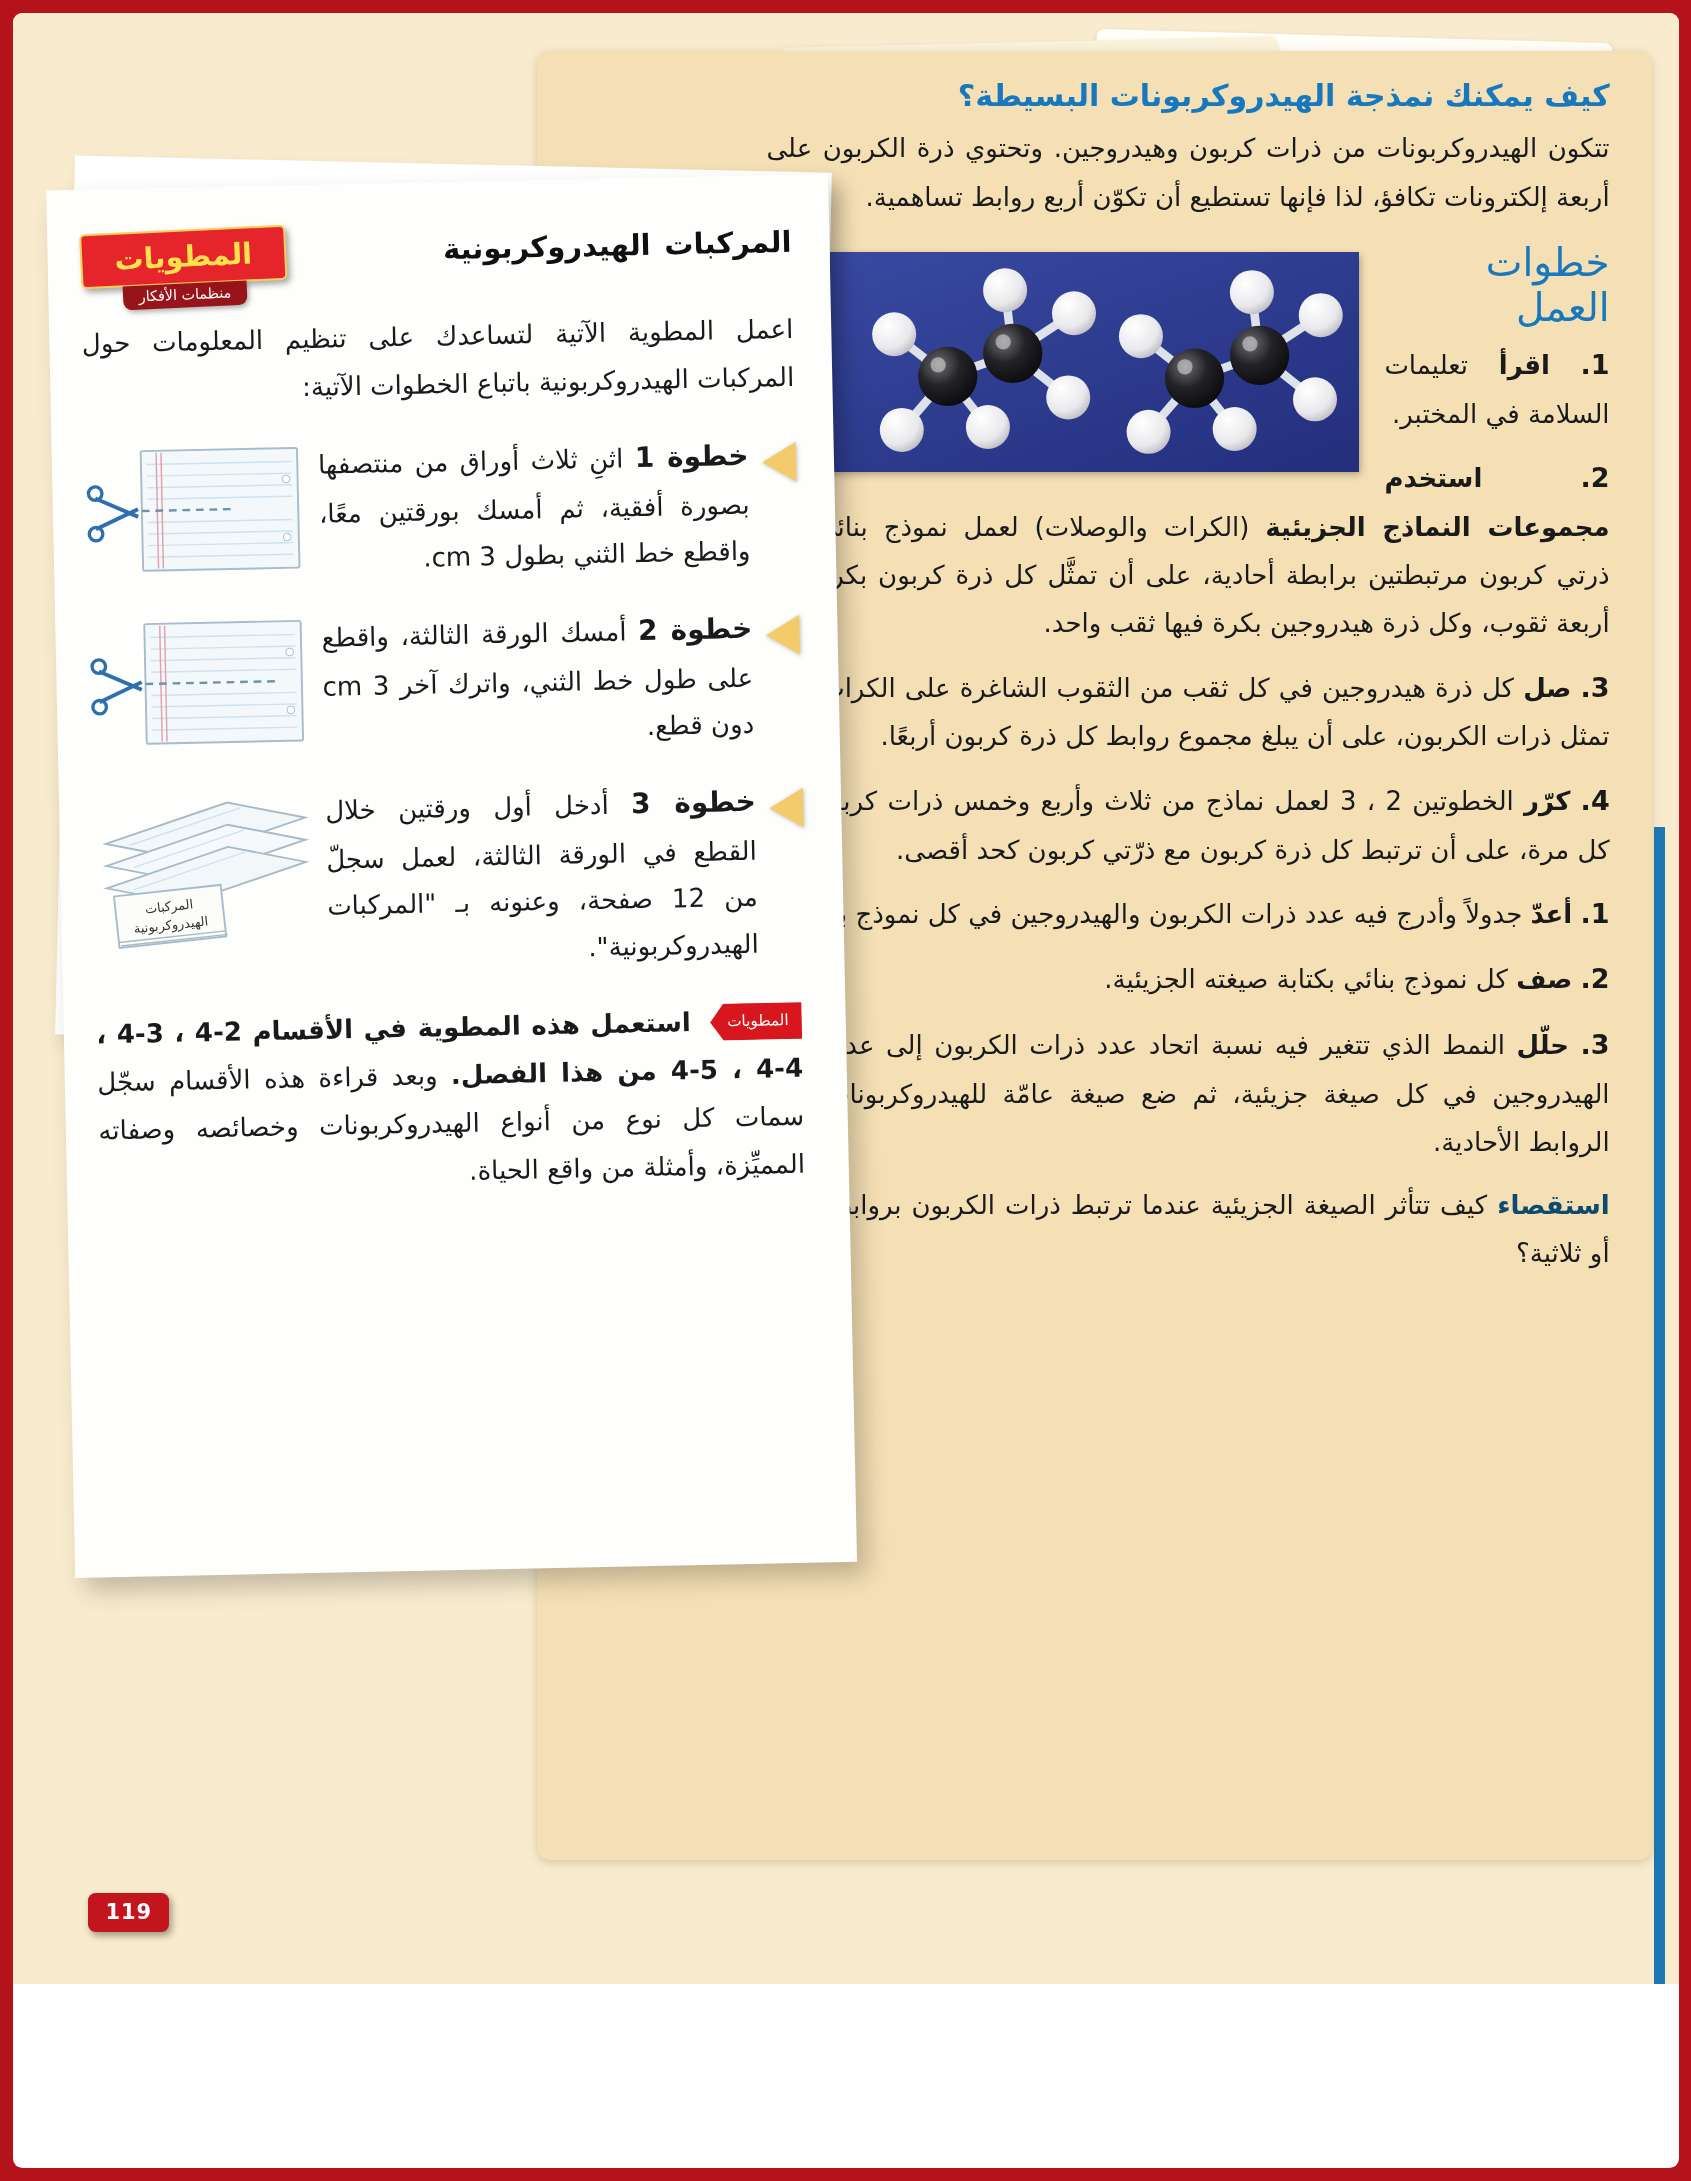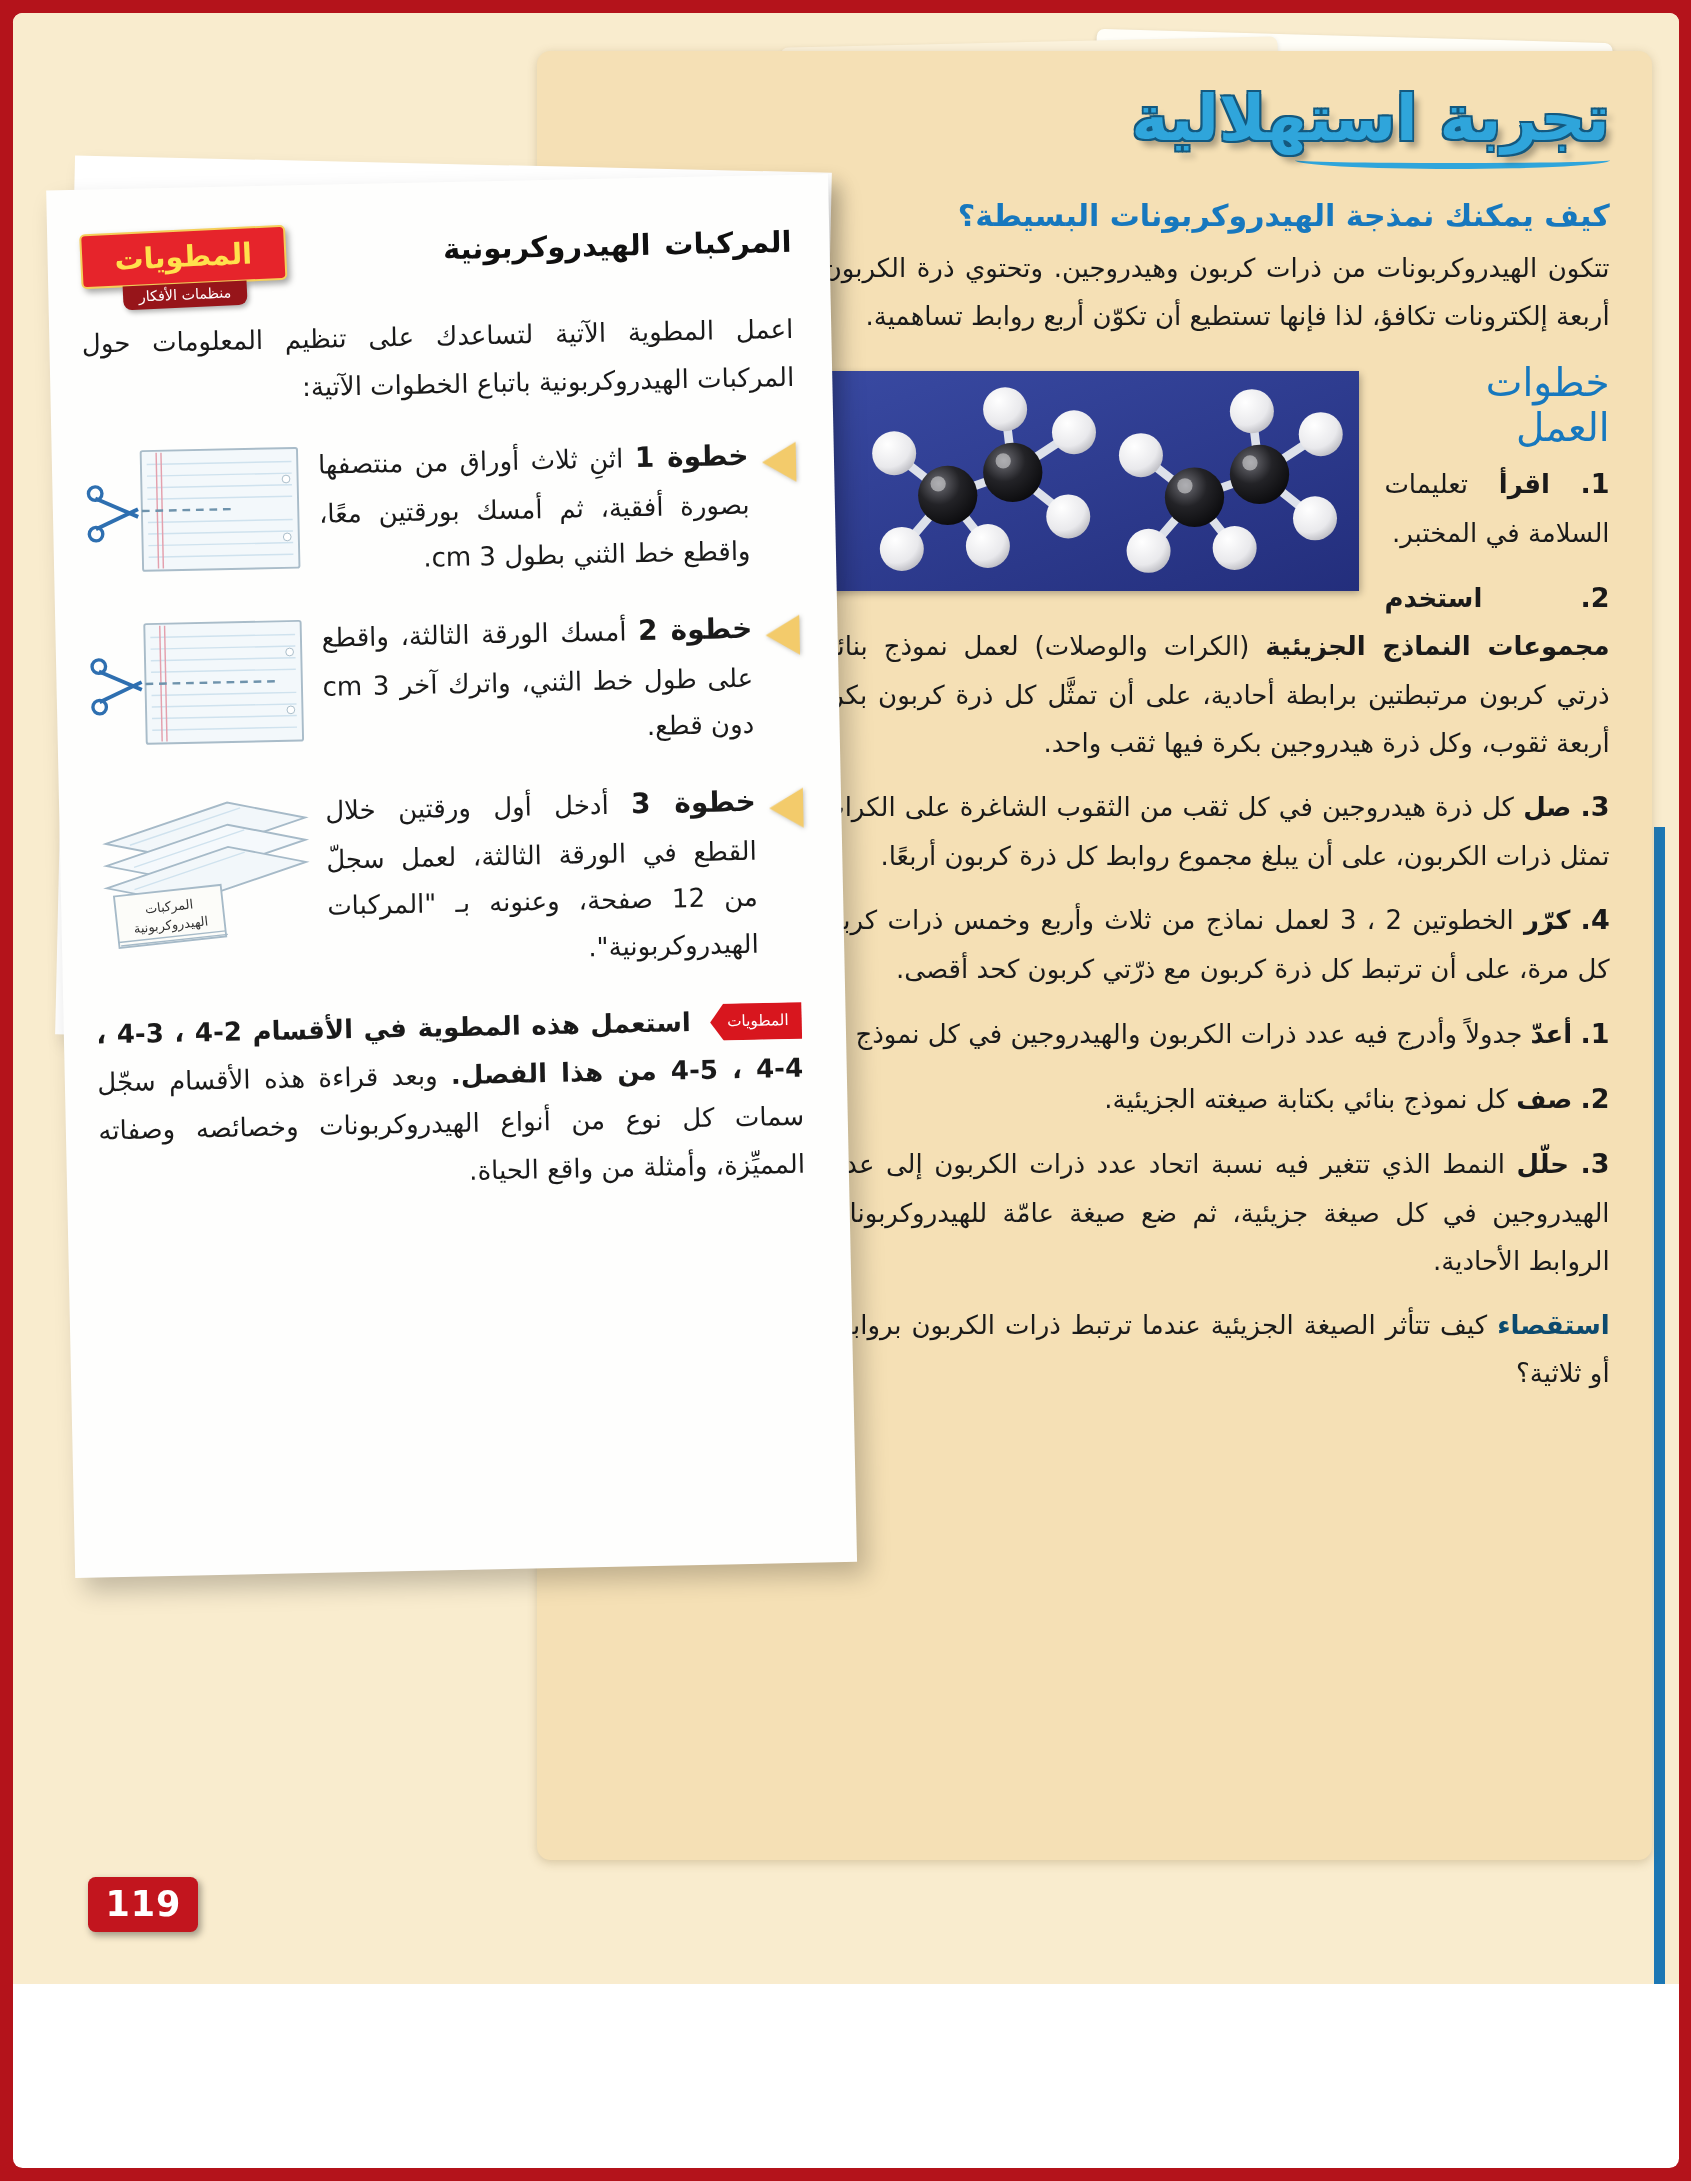--- a/index.html
+++ b/index.html
@@ -157,21 +157,21 @@
   .tag{
     display:inline-block;background:#D8161E;color:#fff;
     font-size:15.3px;padding:3.8px 13.4px 4.8px 17px;
     clip-path:polygon(100% 0,100% 100%,13.4px 100%,0 50%,13.4px 0);
     vertical-align:3.8px;margin-left:9.6px;
   }
   
   .page-num{
     position:absolute;left:75px;bottom:52px;
     background:#C2151E;color:#fff;
-    font-size:35px;font-weight:bold;letter-spacing:1px;
+    font-size:21px;font-weight:bold;letter-spacing:1px;
     padding:6.7px 17px 8.6px;border-radius:7.6px;
     box-shadow:2.9px 3.8px 7.6px rgba(0,0,0,.35);
     direction:ltr;
   }
   svg text{font-family:"DejaVu Sans",sans-serif;}
 </style>
 </head>
 <body>
 
 <div class="page">
@@ -179,21 +179,20 @@
 
 
     <div class="content">
       <div class="blue-strip"></div>
       <div class="sheet-corner sc1"></div>
       <div class="sheet-corner sc2"></div>
 
       <section class="exp-panel">
         <div class="exp-body">
 
-          <div class="exp-title">تجربة استهلالية</div>
 
           <h2 class="q">كيف يمكنك نمذجة الهيدروكربونات البسيطة؟</h2>
 
           <p class="body-text">تتكون الهيدروكربونات من ذرات كربون وهيدروجين. وتحتوي ذرة الكربون على أربعة إلكترونات تكافؤ، لذا فإنها تستطيع أن تكوّن أربع روابط تساهمية.</p>
 
           
           <svg class="photo" viewBox="0 0 620 230" aria-hidden="true">
             <defs>
               <radialGradient id="hg" cx="35%" cy="30%" r="80%">
                 <stop offset="0%" stop-color="#ffffff"></stop>

